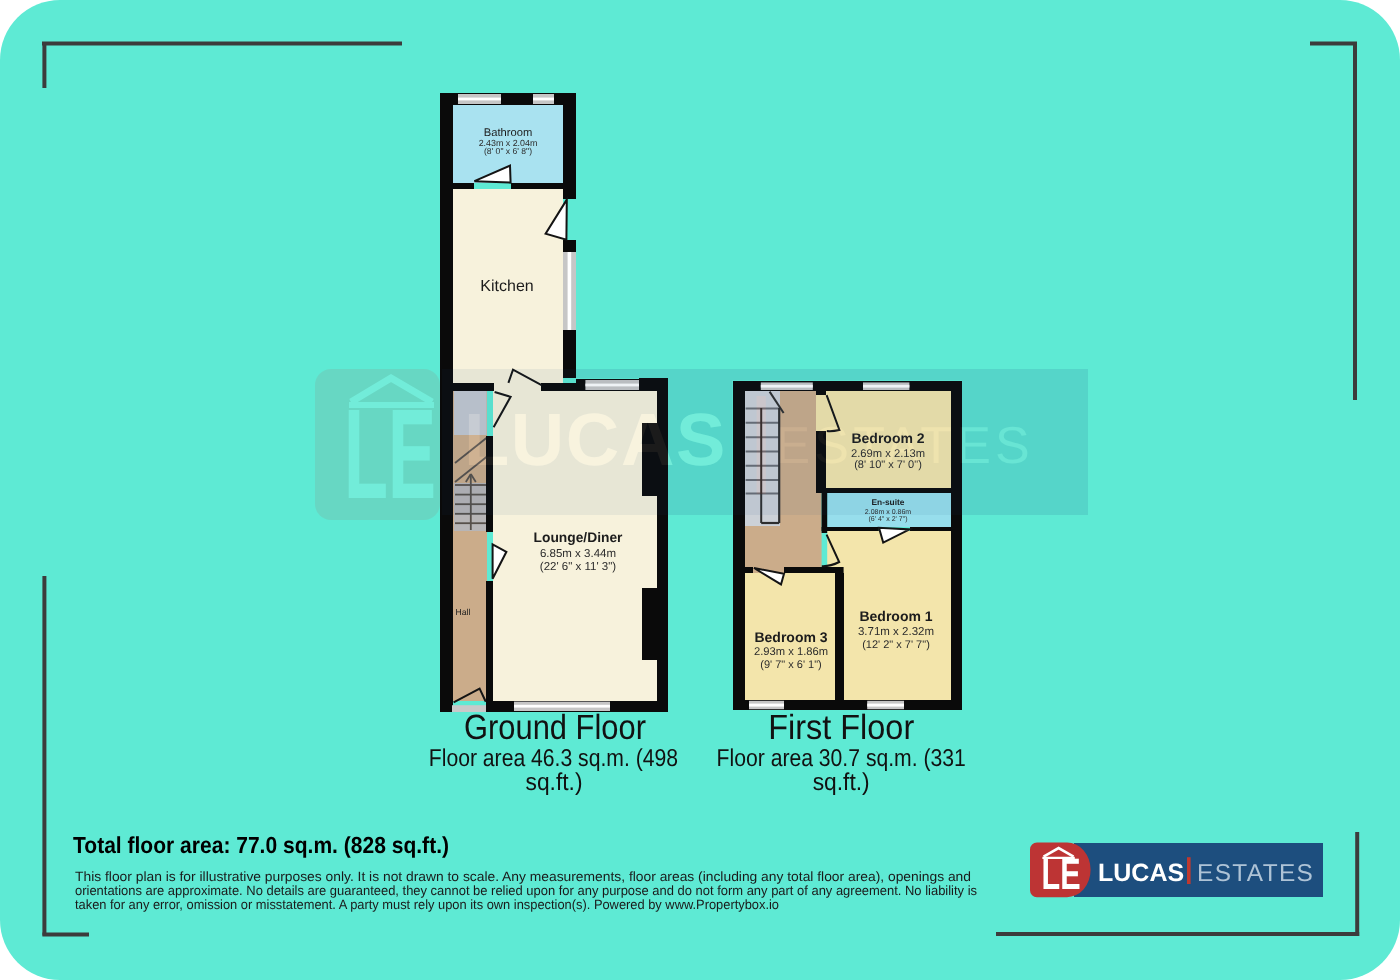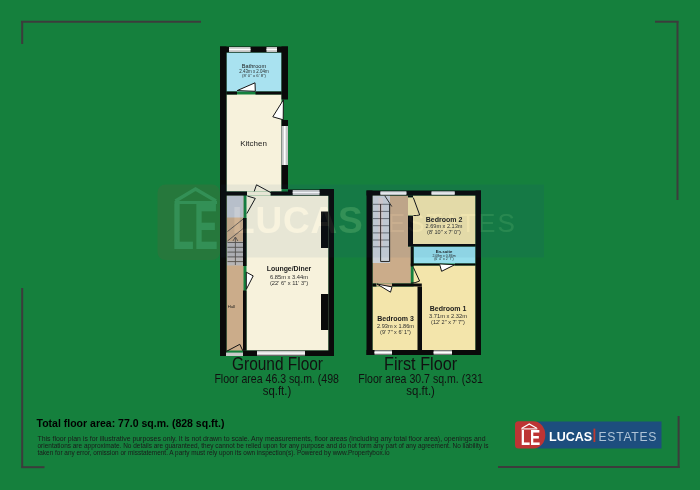--- a/index.html
+++ b/index.html
@@ -1,17 +1,17 @@
 <!DOCTYPE html>
 <html><head>
 <meta charset="utf-8">
 <style>
   html,body{margin:0;padding:0;background:#ffffff;}
-  .page{position:relative;width:700px;height:490px;background:#15803d;overflow:hidden;
-        font-family:"Liberation Sans", sans-serif;}
+  .page{position:relative;width:700px;height:490px;background:#5eead4;overflow:hidden;
+        font-family:"Liberation Sans", sans-serif;border-radius:30px;}
   svg text{font-family:"Liberation Sans", sans-serif;}
 </style>
 </head>
 <body>
 
 <div class="page">
 <svg width="700" height="490" viewBox="0 0 700 490" xmlns="http://www.w3.org/2000/svg">
 
 <g stroke="#3c3c3c" stroke-width="2" fill="none">
   <line x1="21" y1="21.7" x2="201" y2="21.7"></line>

